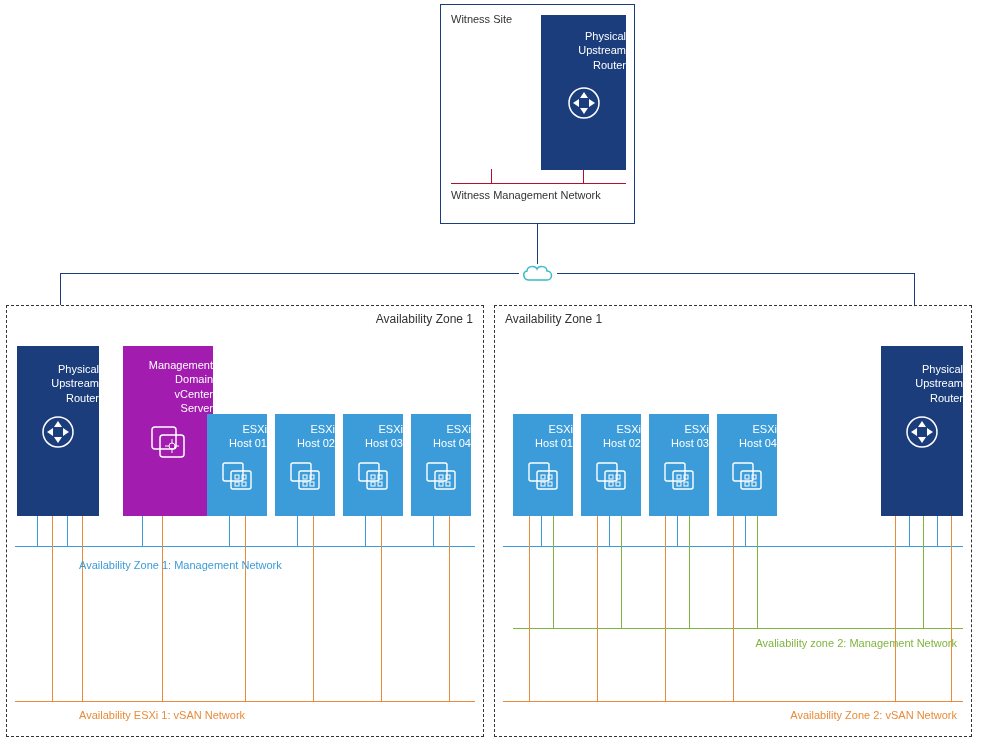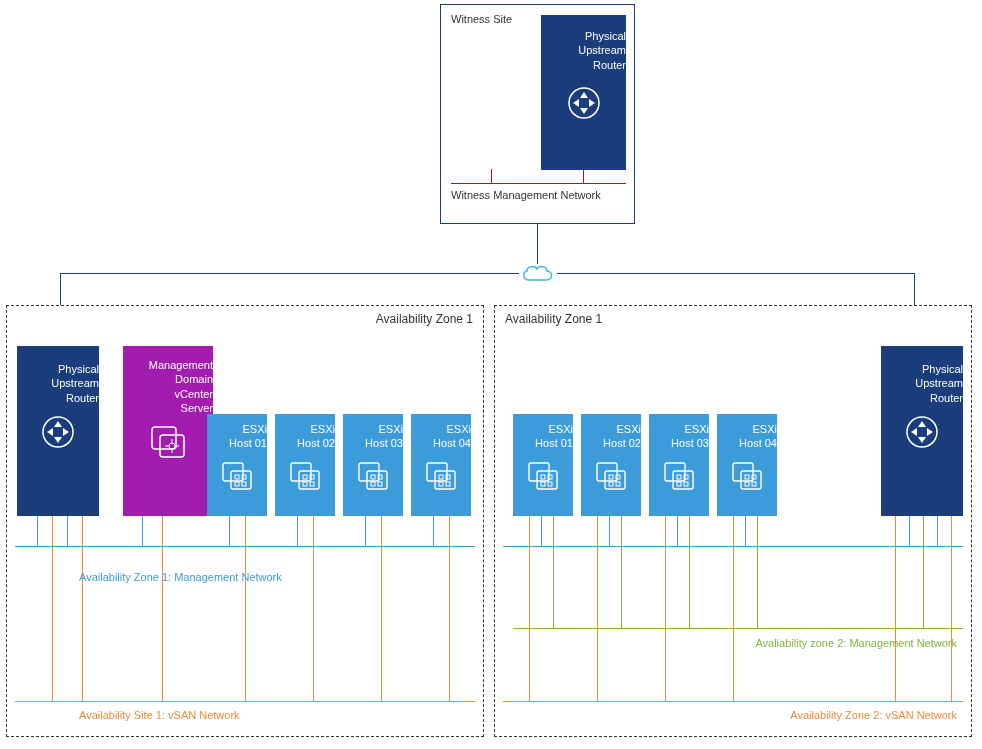--- a/index.html
+++ b/index.html
@@ -245,24 +245,24 @@
 
     <div class="vstub s-blue" style="left:222px; top:210px; height:30px"></div>
     <div class="vstub s-orange" style="left:238px; top:210px; height:185px"></div>
     <div class="vstub s-blue" style="left:290px; top:210px; height:30px"></div>
     <div class="vstub s-orange" style="left:306px; top:210px; height:185px"></div>
     <div class="vstub s-blue" style="left:358px; top:210px; height:30px"></div>
     <div class="vstub s-orange" style="left:374px; top:210px; height:185px"></div>
     <div class="vstub s-blue" style="left:426px; top:210px; height:30px"></div>
     <div class="vstub s-orange" style="left:442px; top:210px; height:185px"></div>
 
-    <div class="netlabel nl-blue" style="top:264px; left:72px">Availability Zone 1:
+    <div class="netlabel nl-blue" style="top:252px; left:72px">Availability Zone 1:
 Management
 Network</div>
-    <div class="netlabel nl-orange" style="top:402px; left:72px">Availability Site 1:
+    <div class="netlabel nl-orange" style="top:402px; left:72px">Availability ESXi 1:
 vSAN Network</div>
   </div>
 
   <div class="zone zone2">
     <div class="zone-title">Availability Zone 1</div>
 
     <div class="box host z2h1">
       <div class="blabel">ESXi
 Host 01</div>
       <svg class="bicon" width="32" height="30">

